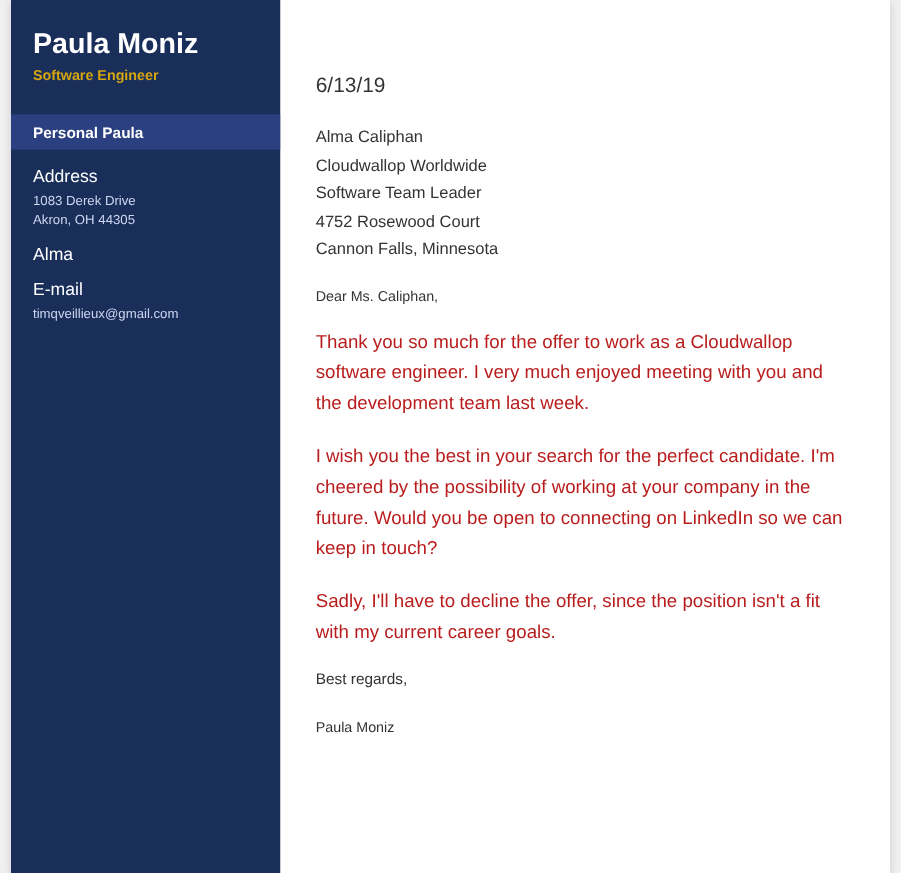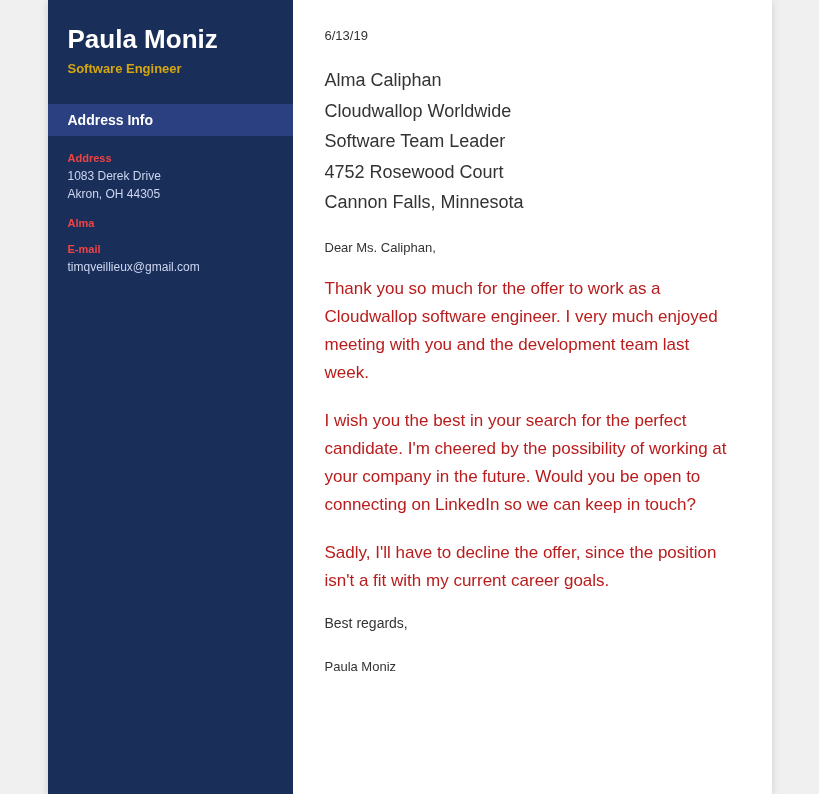--- a/index.html
+++ b/index.html
@@ -12,21 +12,21 @@
       font-family: Arial, sans-serif;
       background: #f0f0f0;
       display: flex;
       justify-content: center;
       align-items: flex-start;
       min-height: 794px;
       padding: 0;
     }
 
     .resume-container {
-      width: 724px;
+      width: 799px;
       min-height: 794px;
       display: flex;
       background: #fff;
       box-shadow: 0 2px 8px rgba(0,0,0,0.15);
     }
 
     
     .sidebar {
       width: 245px;
       min-height: 794px;
@@ -67,51 +67,52 @@
 
     .sidebar-info {
       padding: 16px 20px;
     }
 
     .info-block {
       margin-bottom: 14px;
     }
 
     .info-label {
-      font-size: 11px;
-      font-weight: bold;
-      color: #ef4444;
+      font-size: 16px;
+      font-weight: normal;
+      color: #ffffff;
       margin-bottom: 3px;
     }
 
     .info-value {
       font-size: 12px;
       color: #ccd6f0;
       line-height: 1.5;
     }
 
     
     .main-content {
       flex: 1;
       padding: 28px 36px 28px 32px;
       background: #fff;
     }
 
     .letter-date {
-      font-size: 13px;
+      font-size: 19px;
       color: #333;
       margin-bottom: 22px;
+      margin-top: 40px;
     }
 
     .recipient-block {
       margin-bottom: 22px;
     }
 
     .recipient-line {
-      font-size: 18px;
+      font-size: 15px;
       color: #333;
       line-height: 1.7;
     }
 
     .salutation {
       font-size: 13px;
       color: #333;
       margin-bottom: 20px;
     }
 
@@ -137,21 +138,21 @@
 <body>
 
 <div class="resume-container">
 
   <div class="sidebar">
     <div class="sidebar-header">
       <div class="sidebar-name">Paula Moniz</div>
       <div class="sidebar-title">Software Engineer</div>
     </div>
 
-    <div class="sidebar-section-header">Address Info</div>
+    <div class="sidebar-section-header">Personal Paula</div>
 
     <div class="sidebar-info">
       <div class="info-block">
         <div class="info-label">Address</div>
         <div class="info-value">1083 Derek Drive</div>
         <div class="info-value">Akron, OH 44305</div>
       </div>
 
       <div class="info-block">
         <div class="info-label">Alma</div>

